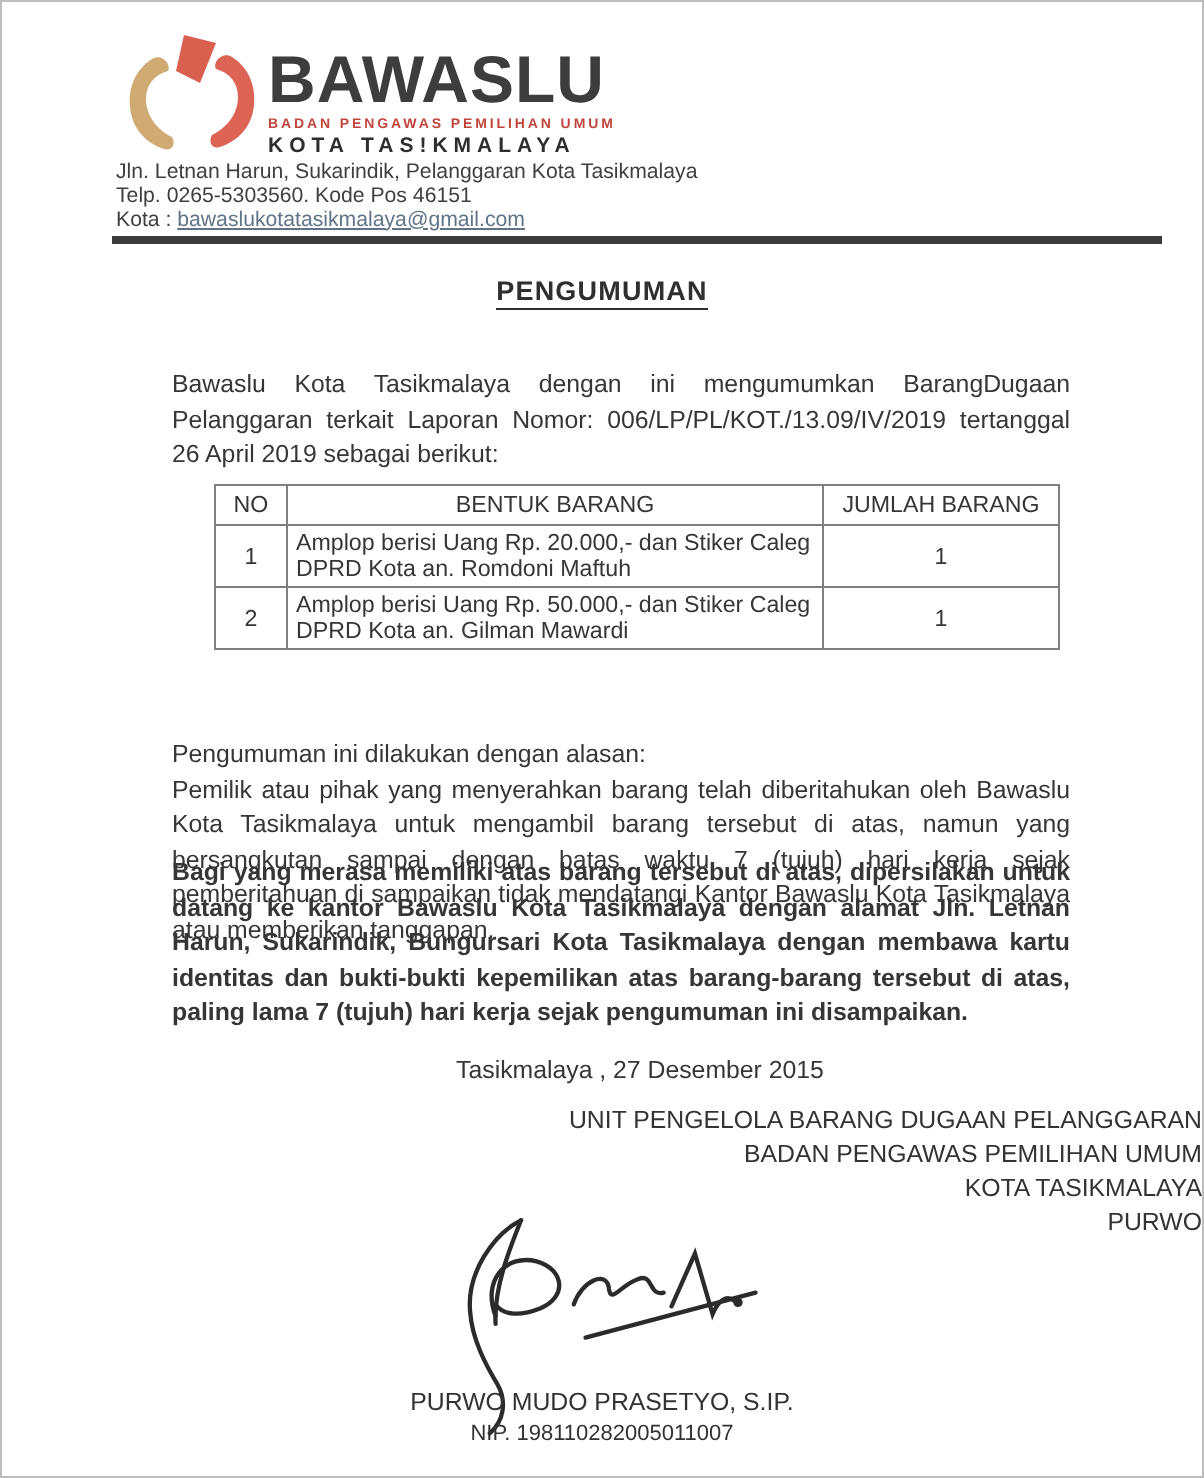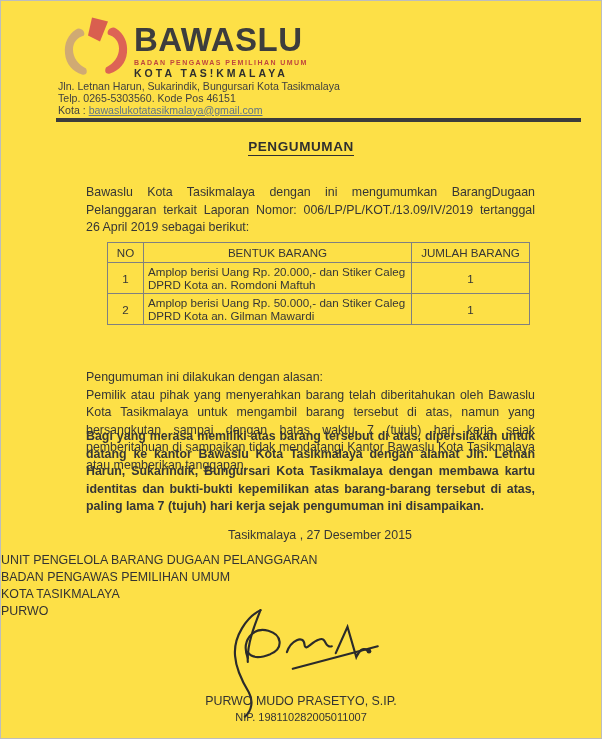--- a/index.html
+++ b/index.html
@@ -1,17 +1,17 @@
 <!DOCTYPE html>
 <html><head>
 <meta charset="utf-8">
 <style>
   html,body{margin:0;padding:0;background:#e8e8e8;}
   .page{
-    position:relative;width:600px;height:737px;background:#fde047;
+    position:relative;width:600px;height:737px;background:#ffffff;
     border:1px solid #bdbdbd;overflow:hidden;
     font-family:"Liberation Sans","DejaVu Sans",sans-serif;color:#363636;
   }
   
   .logo{position:absolute;left:62px;top:16px;width:66px;height:63px;}
   .brand{position:absolute;left:133px;top:22px;width:170px;}
   .brand-name{font-size:33px;font-weight:bold;letter-spacing:.5px;color:#3d3d3d;line-height:1;}
   .brand-sub{margin-top:3px;font-size:7px;font-weight:bold;letter-spacing:1.45px;color:#c0463d;white-space:nowrap;}
   .brand-region{margin-top:1px;font-size:10.5px;font-weight:bold;letter-spacing:3px;color:#2e2e2e;white-space:nowrap;}
   .address{position:absolute;left:57px;top:80px;font-size:10.6px;line-height:11.8px;color:#3f3f3f;}
@@ -32,21 +32,21 @@
   .barang-table th,.barang-table td{border:1px solid #808080;padding:0;}
   .barang-table th{height:19px;font-weight:normal;font-size:11.6px;text-align:center;}
   .barang-table td{height:28px;}
   .col-no{width:36px;}
   .col-bentuk{width:268px;}
   .col-jumlah{width:118px;}
   .cell-center{text-align:center;}
   .cell-desc{text-align:left;padding:1px 4px !important;line-height:13.2px;}
   
   .dateline{position:absolute;left:38px;right:0;top:527px;text-align:center;font-size:12.4px;color:#363636;}
-  .sig-block{position:absolute;left:0;right:0;top:551px;text-align:left;font-size:12.4px;line-height:17px;color:#333;}
+  .sig-block{position:absolute;left:0;right:0;top:551px;text-align:right;font-size:12.4px;line-height:17px;color:#333;}
   .signature{position:absolute;left:195px;top:600px;width:215px;height:118px;}
   .sig-name{position:absolute;left:0;right:0;top:693px;text-align:center;font-size:12.4px;color:#333;}
   .sig-nip{position:absolute;left:0;right:0;top:710px;text-align:center;font-size:11px;color:#333;}
 </style>
 </head>
 <body>
 
 <div class="page">
 
   <svg class="logo" viewBox="0 0 66 62" xmlns="http://www.w3.org/2000/svg">
@@ -55,21 +55,21 @@
     <path d="M53,11 C61,16 65,25 64,35 C63,46 56,53 47,56 C43,57 41,54 43,50 C51,46 56,39 56,31 C56,24 52,19 45,17 C43,13 49,8 53,11 Z" fill="#dd6355"></path>
   </svg>
 
   <div class="brand">
     <div class="brand-name">BAWASLU</div>
     <div class="brand-sub">BADAN PENGAWAS PEMILIHAN UMUM</div>
     <div class="brand-region">KOTA TAS!KMALAYA</div>
   </div>
 
   <div class="address">
-    <div>Jln. Letnan Harun, Sukarindik, Bungursari Kota Tasikmalaya</div>
+    <div>Jln. Letnan Harun, Sukarindik, Pelanggaran Kota Tasikmalaya</div>
     <div>Telp. 0265-5303560. Kode Pos 46151</div>
     <div><span>Kota : </span><span class="email-link">bawaslukotatasikmalaya@gmail.com</span></div>
   </div>
 
   <div class="head-rule"></div>
 
   <div class="doc-title-wrap">
     <span class="doc-title">PENGUMUMAN</span>
   </div>
 

